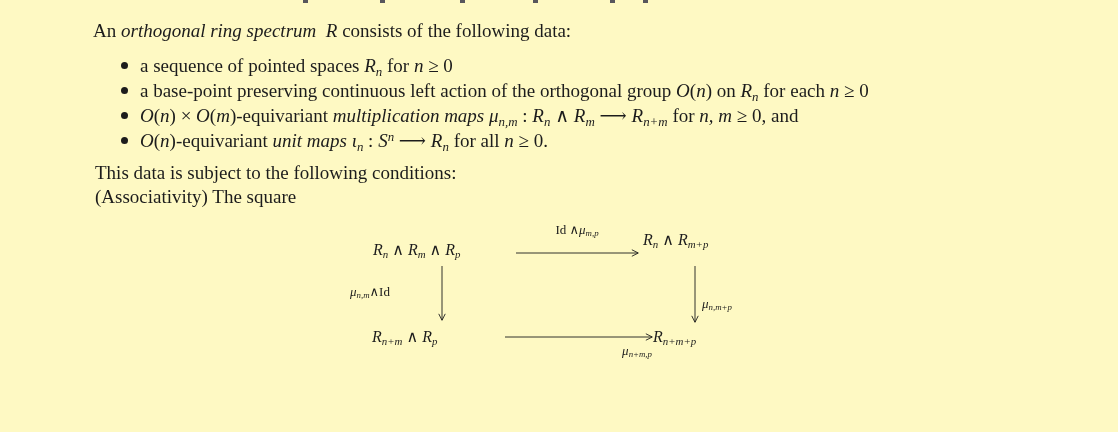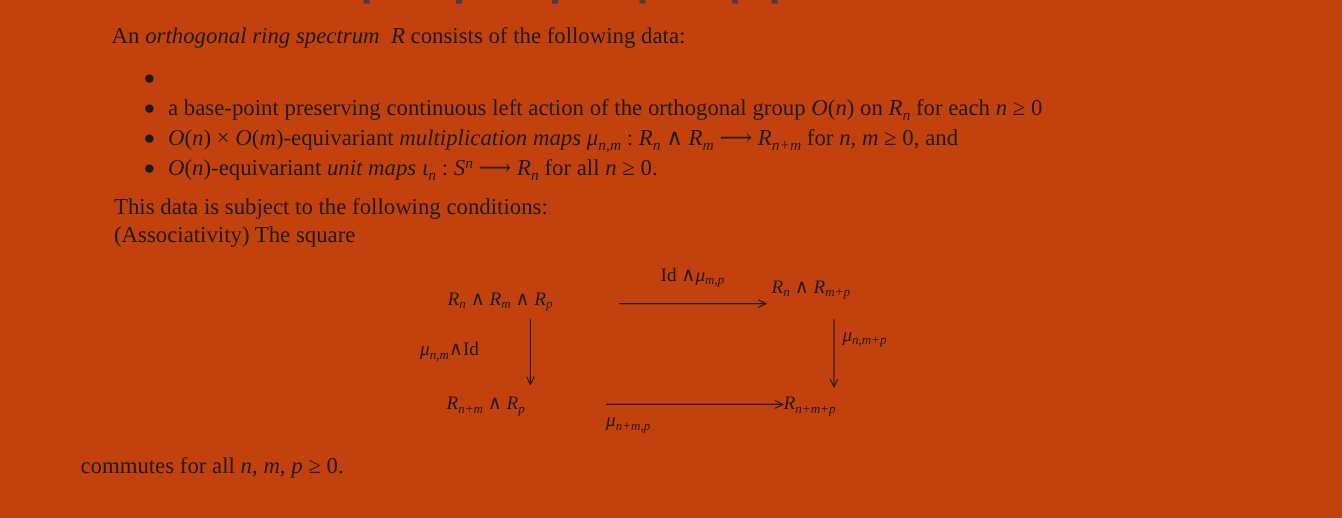--- a/index.html
+++ b/index.html
@@ -1,23 +1,23 @@
 <!DOCTYPE html>
 <html><head>
 <meta charset="utf-8">
 <style>
   html,body { margin:0; padding:0; background:#ffffff; }
   .page {
     position:relative; width:1118px; height:432px; overflow:hidden;
-    background:#c2410c; color:#1c1c1c;
+    background:#fef9c3; color:#1c1c1c;
     font-family:"Liberation Serif","DejaVu Serif","DejaVu Sans",serif;
   }
   .line { position:absolute; white-space:nowrap; font-size:19px; line-height:23px; }
   .node { position:absolute; white-space:nowrap; font-size:16px; line-height:26px; }
-  .arrow-label { position:absolute; white-space:nowrap; font-size:16px; line-height:16px; }
+  .arrow-label { position:absolute; white-space:nowrap; font-size:13px; line-height:16px; }
   .seg-r { font-style:normal; }
   .seg-i { font-style:italic; }
   sub, sup { font-style:italic; font-size:68%; line-height:0; }
   sub { vertical-align:-0.28em; }
   sup { vertical-align:0.45em; }
   .bullet-dot { position:absolute; width:7px; height:7px; border-radius:50%; background:#1c1c1c; }
   .remnant { position:absolute; top:0; height:3px; width:5px; background:#3a3a4a; opacity:0.85; }
   svg.diagram-arrows { position:absolute; left:350px; top:220px; }
 </style>
 </head>
@@ -30,20 +30,21 @@
     <i class="remnant" style="left:380px"></i>
     <i class="remnant" style="left:460px"></i>
     <i class="remnant" style="left:533px"></i>
     <i class="remnant" style="left:610px"></i>
     <i class="remnant" style="left:643px"></i>
   </div>
 
   <div class="line" style="left:93px; top:19px"><span class="seg-r">An </span><span class="seg-i">orthogonal ring spectrum</span><span class="seg-r"> </span><span class="seg-i">R</span><span class="seg-r"> consists of the following data:</span></div>
 
   <span class="bullet-dot" style="left:121px; top:62px"></span>
+  <div class="line" style="left:140px; top:54px"><span class="seg-r">a sequence of pointed spaces </span><span class="seg-i">R</span><sub class="seg-sub">n</sub><span class="seg-r"> for </span><span class="seg-i">n</span><span class="seg-r"> ≥ 0</span></div>
 
   <span class="bullet-dot" style="left:121px; top:87px"></span>
   <div class="line" style="left:140px; top:79px"><span class="seg-r">a base-point preserving continuous left action of the orthogonal group </span><span class="seg-i">O</span><span class="seg-r">(</span><span class="seg-i">n</span><span class="seg-r">) on </span><span class="seg-i">R</span><sub class="seg-sub">n</sub><span class="seg-r"> for each </span><span class="seg-i">n</span><span class="seg-r"> ≥ 0</span></div>
 
   <span class="bullet-dot" style="left:121px; top:112px"></span>
   <div class="line" style="left:140px; top:104px"><span class="seg-i">O</span><span class="seg-r">(</span><span class="seg-i">n</span><span class="seg-r">) × </span><span class="seg-i">O</span><span class="seg-r">(</span><span class="seg-i">m</span><span class="seg-r">)-equivariant </span><span class="seg-i">multiplication maps </span><span class="seg-i">μ</span><sub class="seg-sub">n,m</sub><span class="seg-r"> : </span><span class="seg-i">R</span><sub class="seg-sub">n</sub><span class="seg-r"> ∧ </span><span class="seg-i">R</span><sub class="seg-sub">m</sub><span class="seg-r"> ⟶ </span><span class="seg-i">R</span><sub class="seg-sub">n+m</sub><span class="seg-r"> for </span><span class="seg-i">n, m</span><span class="seg-r"> ≥ 0, and</span></div>
 
   <span class="bullet-dot" style="left:121px; top:137px"></span>
   <div class="line" style="left:140px; top:129px"><span class="seg-i">O</span><span class="seg-r">(</span><span class="seg-i">n</span><span class="seg-r">)-equivariant </span><span class="seg-i">unit maps </span><span class="seg-i">ι</span><sub class="seg-sub">n</sub><span class="seg-r"> : </span><span class="seg-i">S</span><sup class="seg-sup">n</sup><span class="seg-r"> ⟶ </span><span class="seg-i">R</span><sub class="seg-sub">n</sub><span class="seg-r"> for all </span><span class="seg-i">n</span><span class="seg-r"> ≥ 0.</span></div>
 
@@ -51,31 +52,30 @@
   <div class="line" style="left:95px; top:161px"><span class="seg-r">This data is subject to the following conditions:</span></div>
 
   <div>
     <div class="node" style="left:373px; top:237px"><span class="seg-i">R</span><sub class="seg-sub">n</sub><span class="seg-r"> ∧ </span><span class="seg-i">R</span><sub class="seg-sub">m</sub><span class="seg-r"> ∧ </span><span class="seg-i">R</span><sub class="seg-sub">p</sub></div>
     <div class="node" style="left:643px; top:227px"><span class="seg-i">R</span><sub class="seg-sub">n</sub><span class="seg-r"> ∧ </span><span class="seg-i">R</span><sub class="seg-sub">m+p</sub></div>
     <div class="node" style="left:372px; top:324px"><span class="seg-i">R</span><sub class="seg-sub">n+m</sub><span class="seg-r"> ∧ </span><span class="seg-i">R</span><sub class="seg-sub">p</sub></div>
     <div class="node" style="left:653px; top:324px"><span class="seg-i">R</span><sub class="seg-sub">n+m+p</sub></div>
 
     <div class="arrow-label" style="left:516px; top:222px; width:122px; text-align:center"><span class="seg-r">Id ∧</span><span class="seg-i">μ</span><sub class="seg-sub">m,p</sub></div>
     <div class="arrow-label" style="left:350px; top:284px; width:86px; text-align:left"><span class="seg-i">μ</span><sub class="seg-sub">n,m</sub><span class="seg-r">∧Id</span></div>
-    <div class="arrow-label" style="left:702px; top:272px"><span class="seg-i">μ</span><sub class="seg-sub">n,m+p</sub></div>
-    <div class="arrow-label" style="left:505px; top:343px; width:147px; text-align:left"><span class="seg-i">μ</span><sub class="seg-sub">n+m,p</sub></div>
+    <div class="arrow-label" style="left:702px; top:296px"><span class="seg-i">μ</span><sub class="seg-sub">n,m+p</sub></div>
+    <div class="arrow-label" style="left:505px; top:343px; width:147px; text-align:right"><span class="seg-i">μ</span><sub class="seg-sub">n+m,p</sub></div>
 
     <svg class="diagram-arrows" width="420" height="145" viewBox="0 0 420 145">
       <defs>
         <marker id="ah" viewBox="0 0 10 10" refX="8.6" refY="5" markerWidth="9" markerHeight="9" orient="auto">
           <path d="M1,1 L9,5 L1,9" fill="none" stroke="#1c1c1c" stroke-width="1.1"></path>
         </marker>
       </defs>
       <line x1="166" y1="33" x2="288" y2="33" stroke="#1c1c1c" stroke-width="0.9" marker-end="url(#ah)"></line>
       <line x1="155" y1="117" x2="302" y2="117" stroke="#1c1c1c" stroke-width="0.9" marker-end="url(#ah)"></line>
       <line x1="92" y1="46" x2="92" y2="100" stroke="#1c1c1c" stroke-width="0.9" marker-end="url(#ah)"></line>
       <line x1="345" y1="46" x2="345" y2="102" stroke="#1c1c1c" stroke-width="0.9" marker-end="url(#ah)"></line>
     </svg>
   </div>
 
-  <div class="line" style="left:67px; top:377px"><span class="seg-r">commutes for all </span><span class="seg-i">n, m, p</span><span class="seg-r"> ≥ 0.</span></div>
 
 </div>
 
 </body></html>

